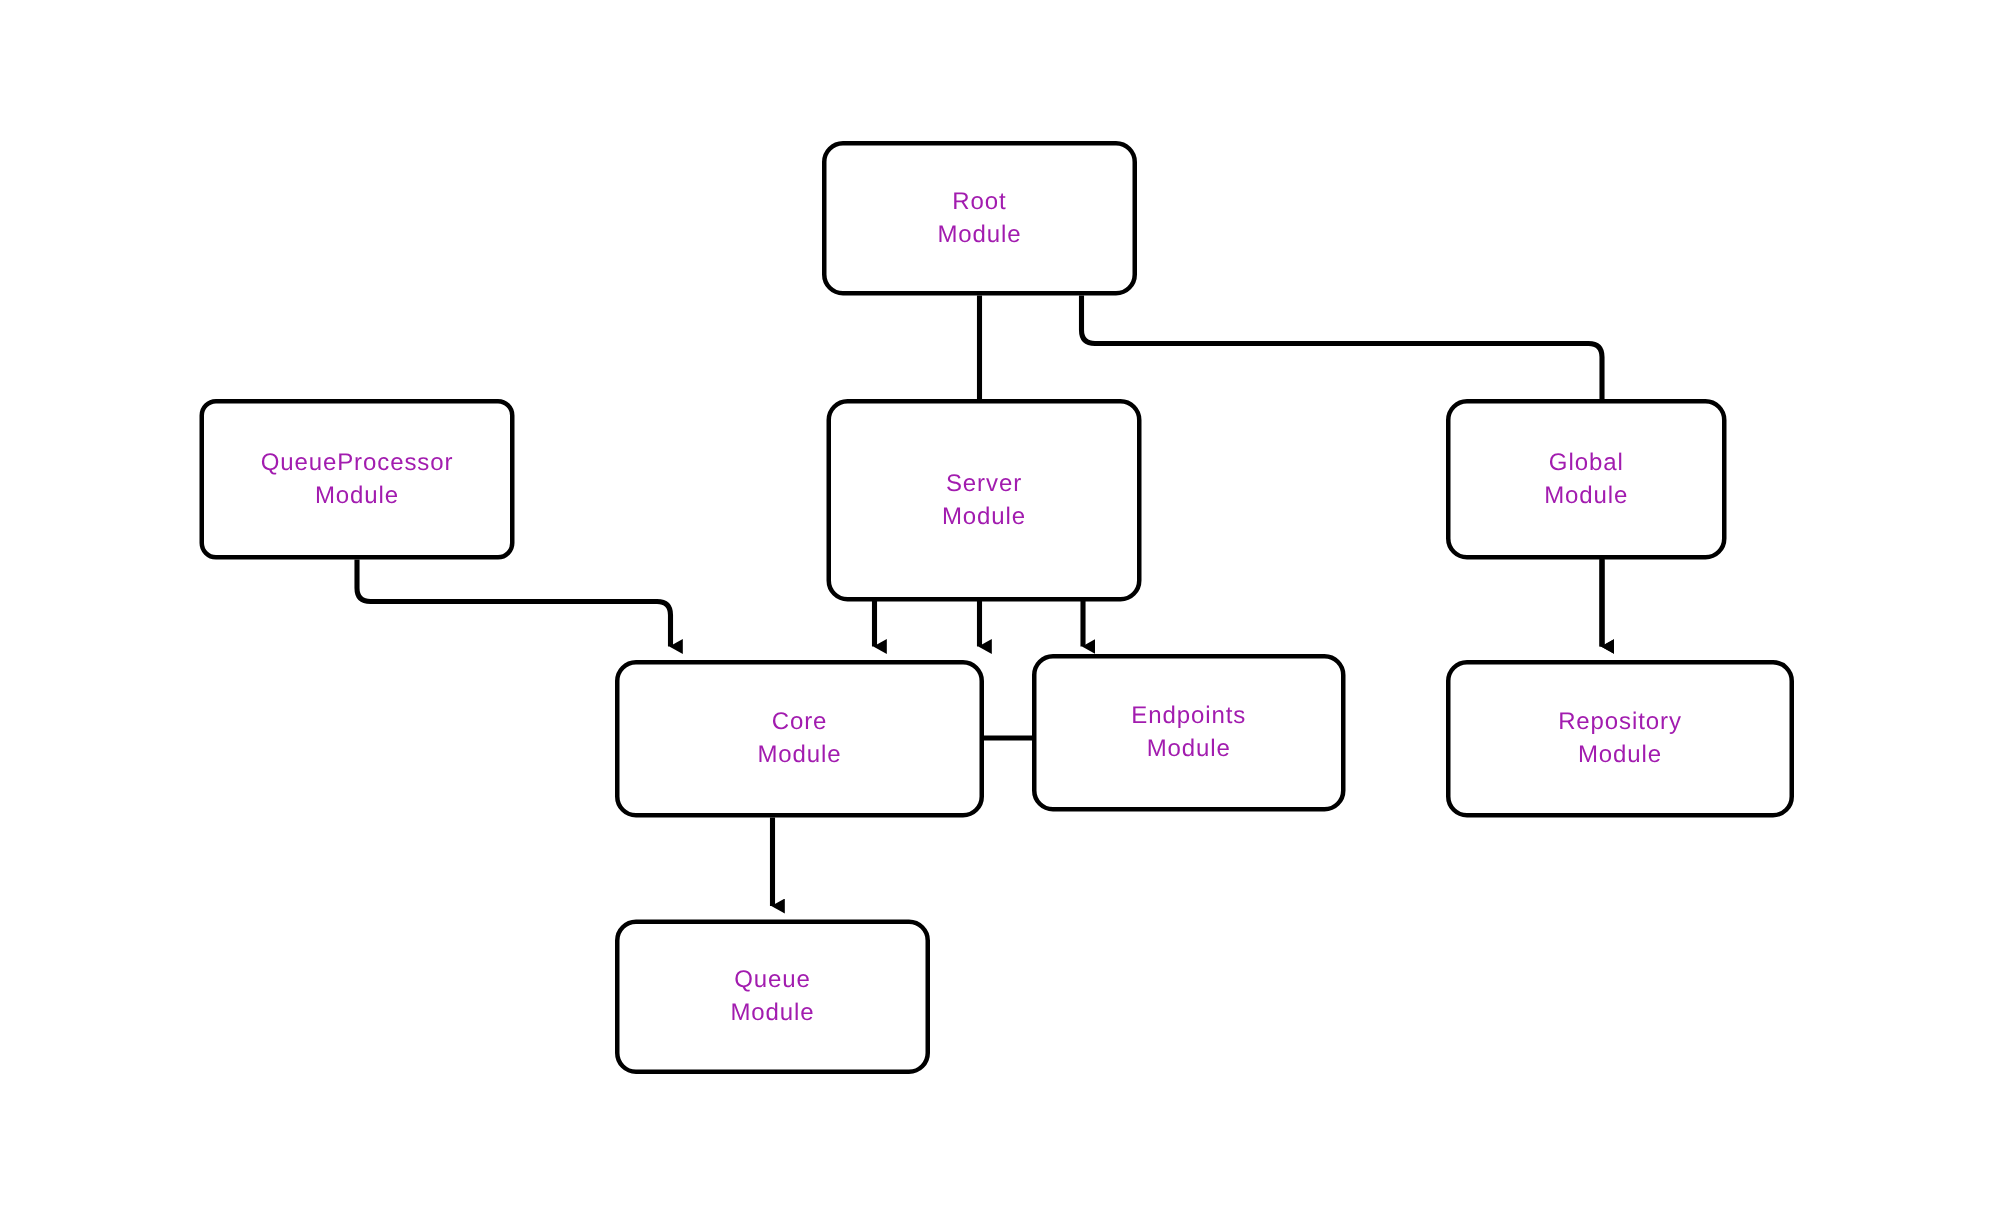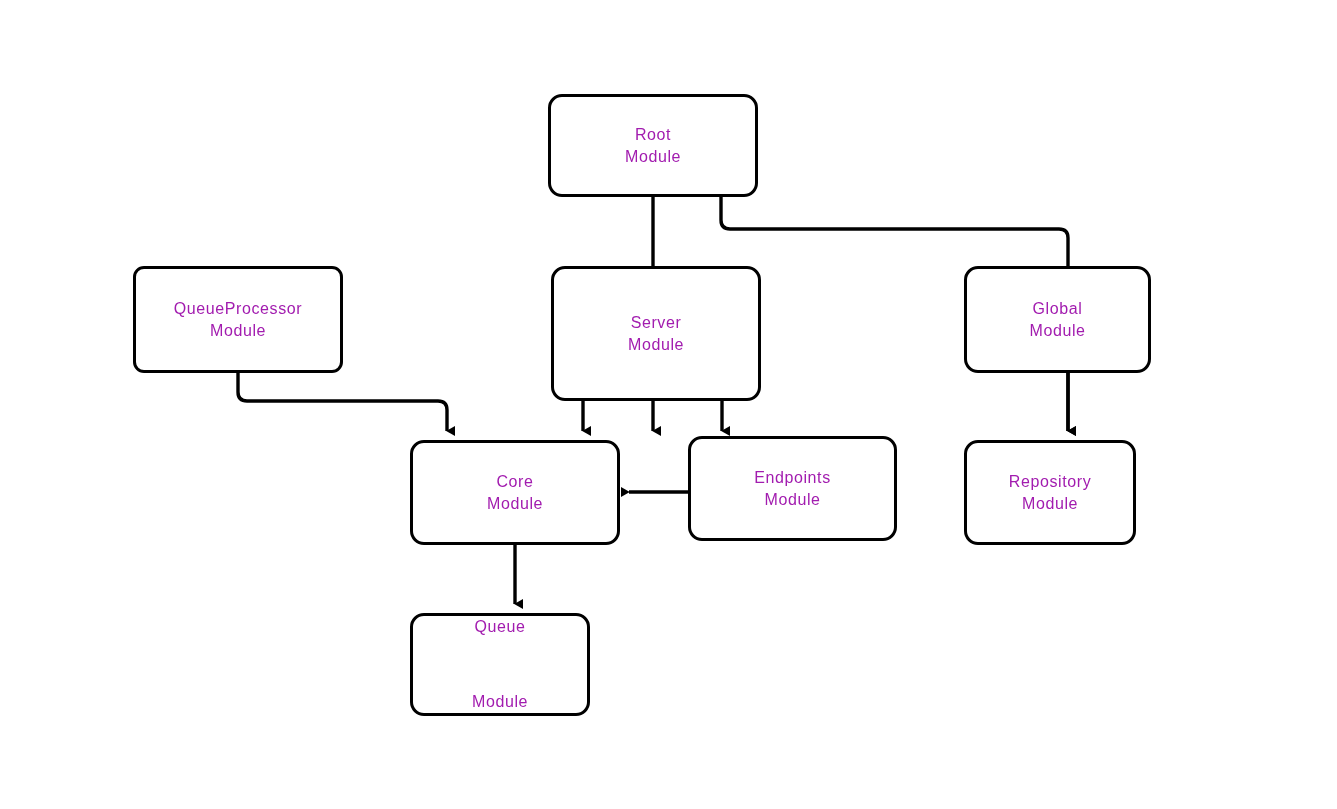--- a/index.html
+++ b/index.html
@@ -96,33 +96,33 @@
   <div class="node-box" style="left:532px; top:266px; width:210px; height:135px;margin-left:19px;">
     <span class="node-line">Server</span>
     <span class="node-line">Module</span>
   </div>
 
   <div class="node-box" style="left:964px; top:266px; width:187px; height:107px;">
     <span class="node-line">Global</span>
     <span class="node-line">Module</span>
   </div>
 
-  <div class="node-box" style="left:410px; top:440px; width:210px; height:105px;">
+  <div class="node-box" style="left:410px; top:440px; width:246px; height:105px;">
     <span class="node-line">Core</span>
     <span class="node-line">Module</span>
   </div>
 
   <div class="node-box" style="left:688px; top:436px; width:209px; height:105px;">
     <span class="node-line">Endpoints</span>
     <span class="node-line">Module</span>
   </div>
 
-  <div class="node-box" style="left:964px; top:440px; width:172px; height:105px;">
+  <div class="node-box" style="left:964px; top:440px; width:232px; height:105px;">
     <span class="node-line">Repository</span>
     <span class="node-line">Module</span>
   </div>
 
-  <div class="node-box" style="left:410px; top:613px; width:180px; height:103px;justify-content:space-between;">
+  <div class="node-box" style="left:410px; top:613px; width:210px; height:103px;">
     <span class="node-line">Queue</span>
     <span class="node-line">Module</span>
   </div>
 
 </div>
 
 </body></html>

